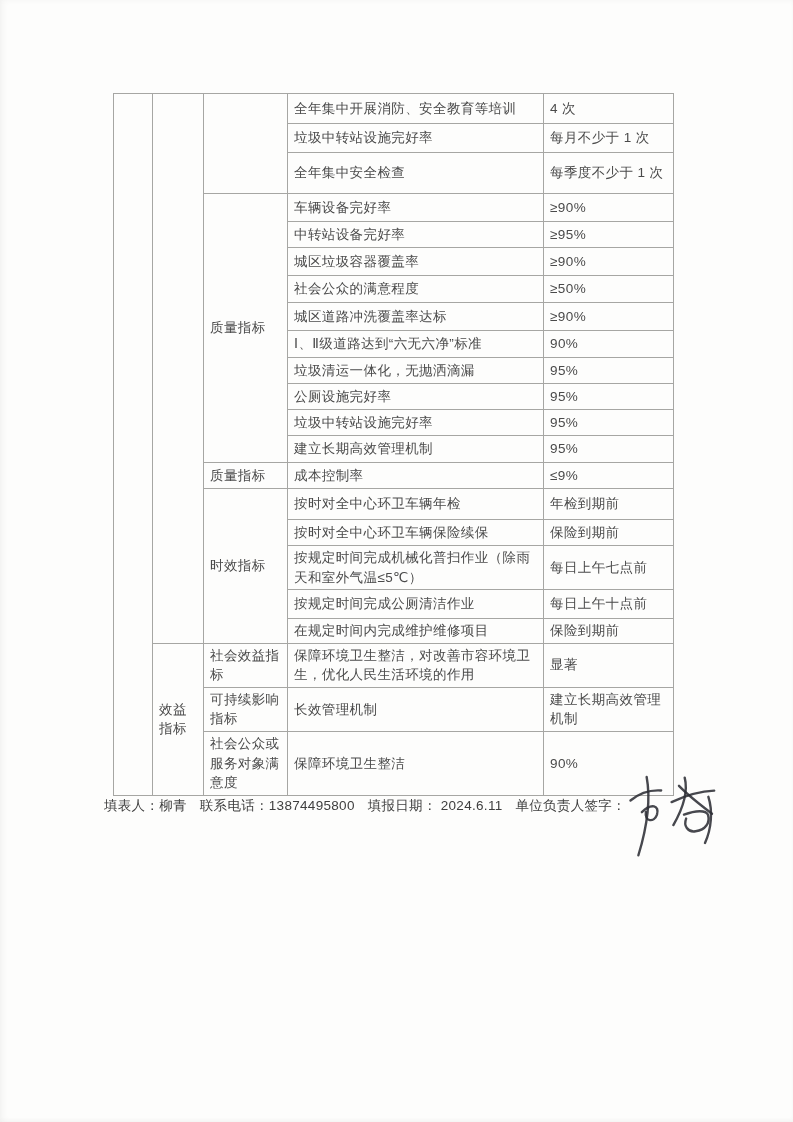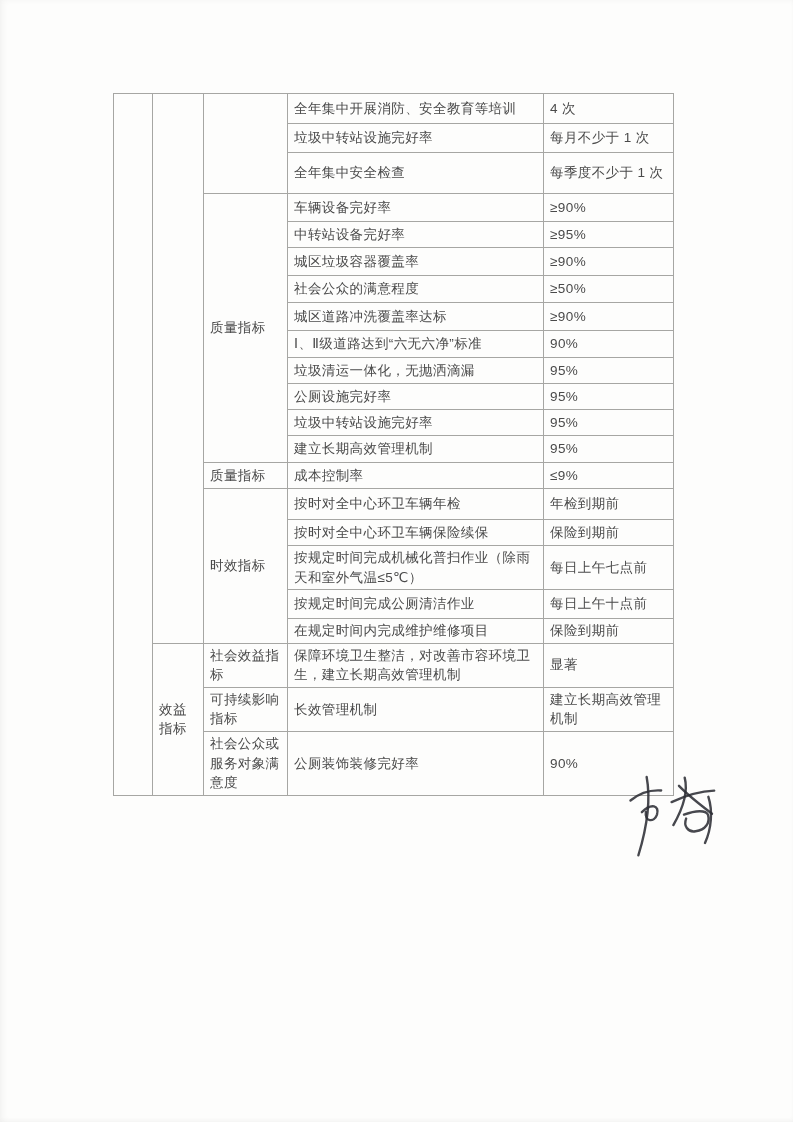--- a/index.html
+++ b/index.html
@@ -133,36 +133,42 @@
         <td>按规定时间完成公厕清洁作业</td>
         <td>每日上午十点前</td>
       </tr>
       <tr style="height:24px">
         <td>在规定时间内完成维护维修项目</td>
         <td>保险到期前</td>
       </tr>
       <tr style="height:44px">
         <td rowspan="3" class="grp">效益指标</td>
         <td class="cat">社会效益指标</td>
-        <td>保障环境卫生整洁，对改善市容环境卫生，建立长期高效管理机制</td>
+        <td>保障环境卫生整洁，对改善市容环境卫生，优化人民生活环境的作用</td>
         <td>显著</td>
       </tr>
       <tr style="height:44px">
         <td class="cat">可持续影响指标</td>
         <td>长效管理机制</td>
         <td>建立长期高效管理机制</td>
       </tr>
       <tr style="height:60px">
         <td class="cat">社会公众或服务对象满意度</td>
-        <td>公厕装饰装修完好率</td>
+        <td>保障环境卫生整洁</td>
         <td>90%</td>
       </tr>
     </tbody>
   </table>
 
+  <div class="footer">
+    <span>填表人：柳青</span>
+    <span>联系电话：13874495800</span>
+    <span>填报日期： 2024.6.11</span>
+    <span>单位负责人签字：</span>
+  </div>
 
   <svg class="sig" width="98" height="94" viewBox="0 0 98 94">
     <path d="M6,31 C15,24 27,21 37,22"></path>
     <path d="M23,8 C26,28 23,54 12,86"></path>
     <path d="M17,43 C27,34 35,37 32,46 C29,54 19,53 21,43"></path>
     <path d="M47,34 C61,28 77,24 90,24"></path>
     <path d="M61,10 C64,24 58,41 48,57"></path>
     <path d="M55,18 C64,28 76,38 87,47"></path>
     <path d="M59,47 C71,43 81,43 83,48 C85,56 80,63 70,64 C62,65 58,58 61,51"></path>
     <path d="M84,30 C88,44 86,62 79,76"></path>

